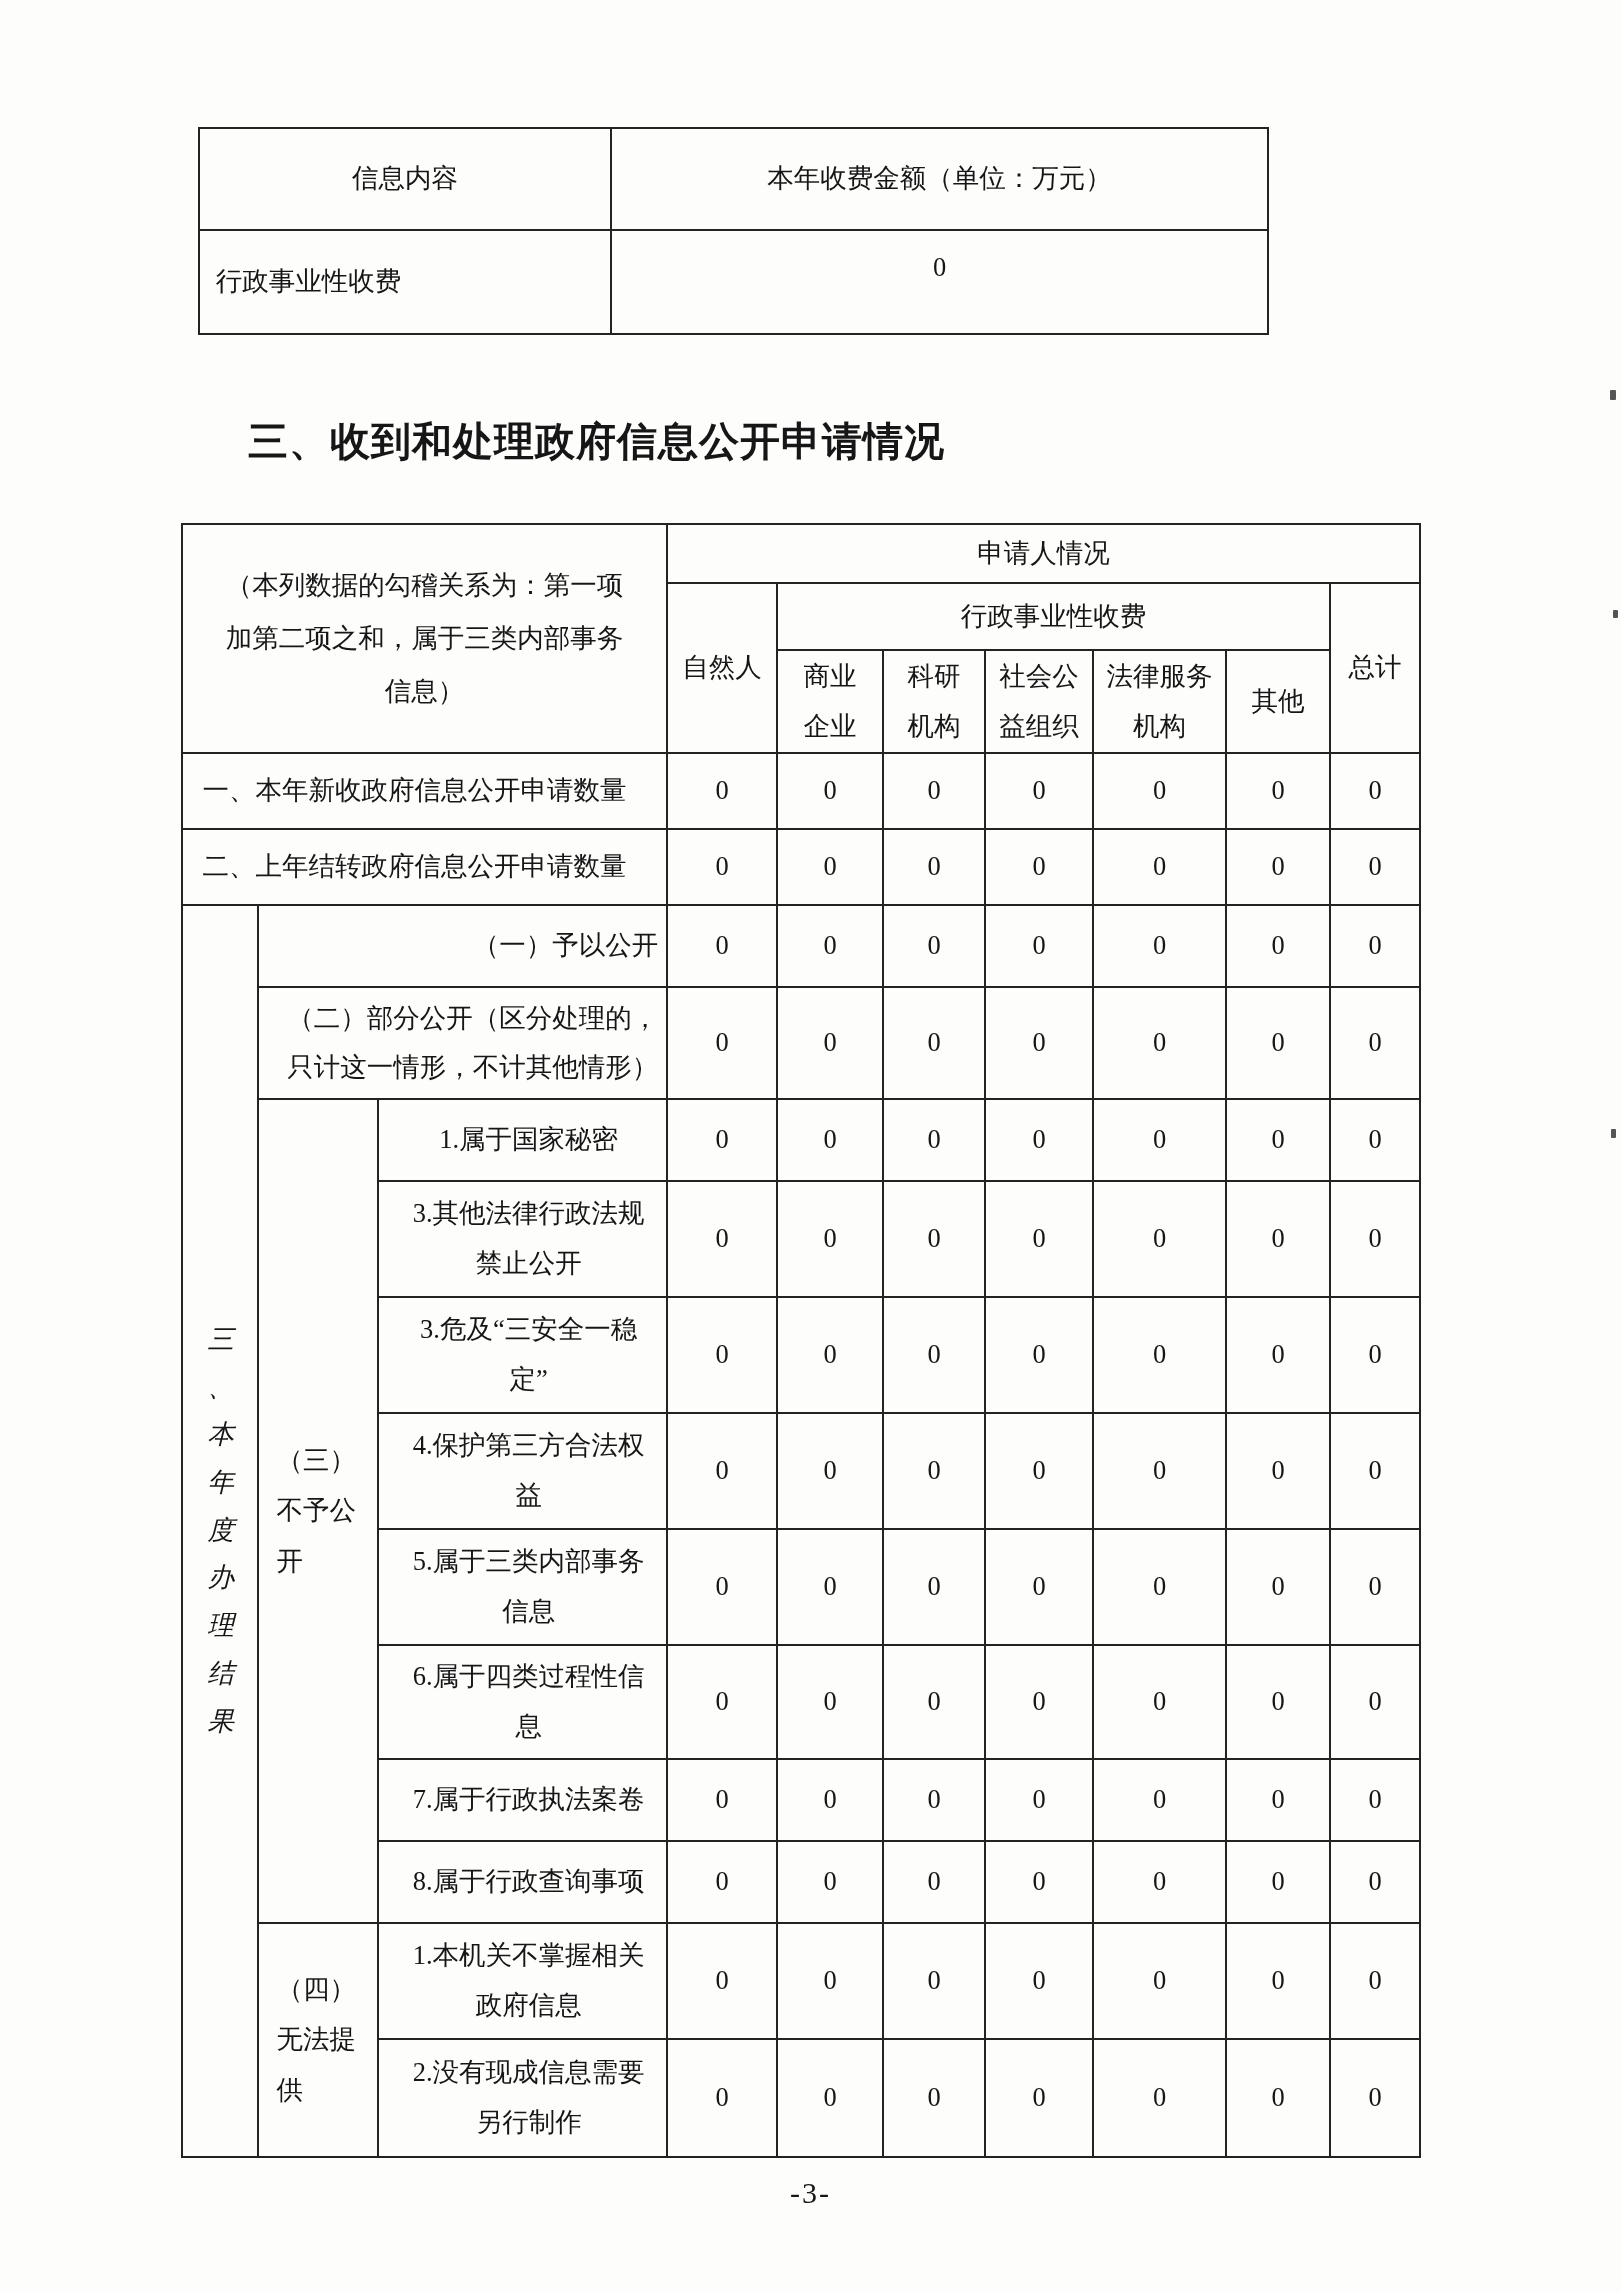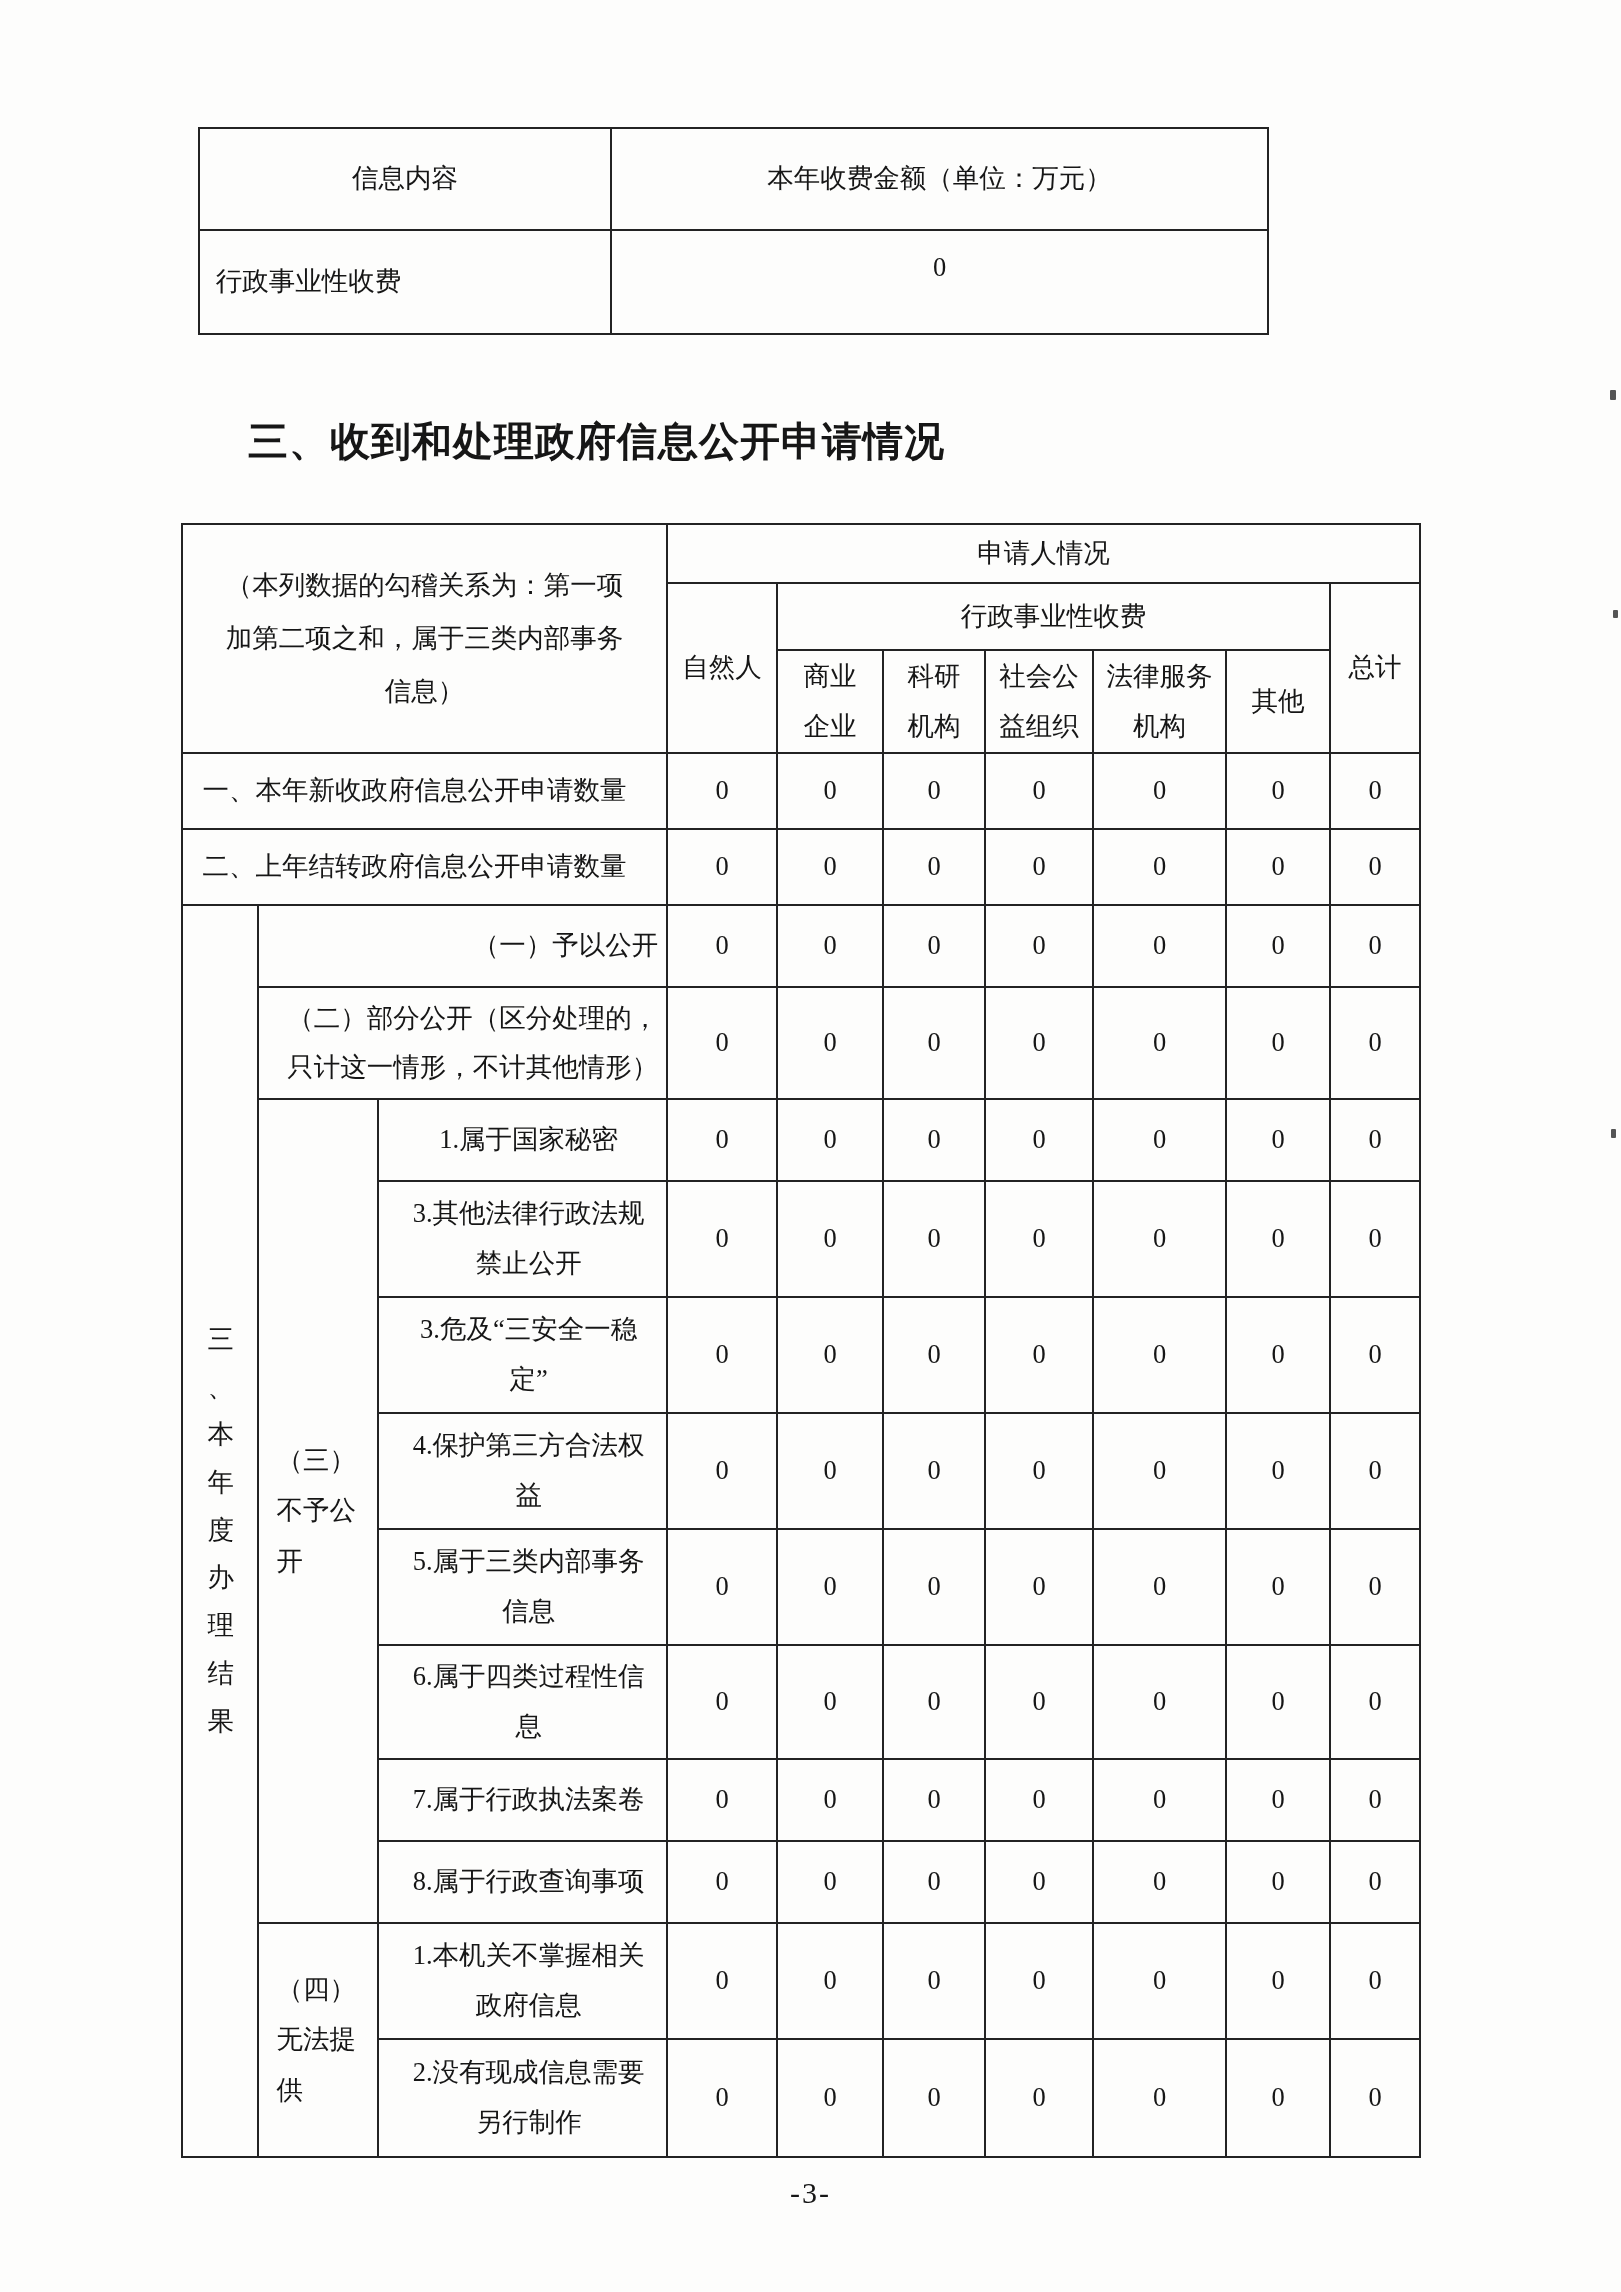--- a/index.html
+++ b/index.html
@@ -64,21 +64,21 @@
     line-height:1.85;
   }
   .leaf {
     text-align:center; padding:5.9px 16.7px 5.9px 29px;
     line-break:anywhere; word-break:break-all;
     line-height:1.85;
   }
   .v-label {
     padding:0 24.5px;
     line-break:anywhere; word-break:break-all;
-    line-height:1.8; text-align:center;
+    line-height:1.8; text-align:center;font-style:italic;
   }
   .g-label {
     text-align:left; padding:0 17.6px;
     line-break:anywhere; word-break:break-all;
     line-height:1.9;
   }
 
   
   .page-number {
     position:absolute; left:0; top:2176px; width:1621px;

